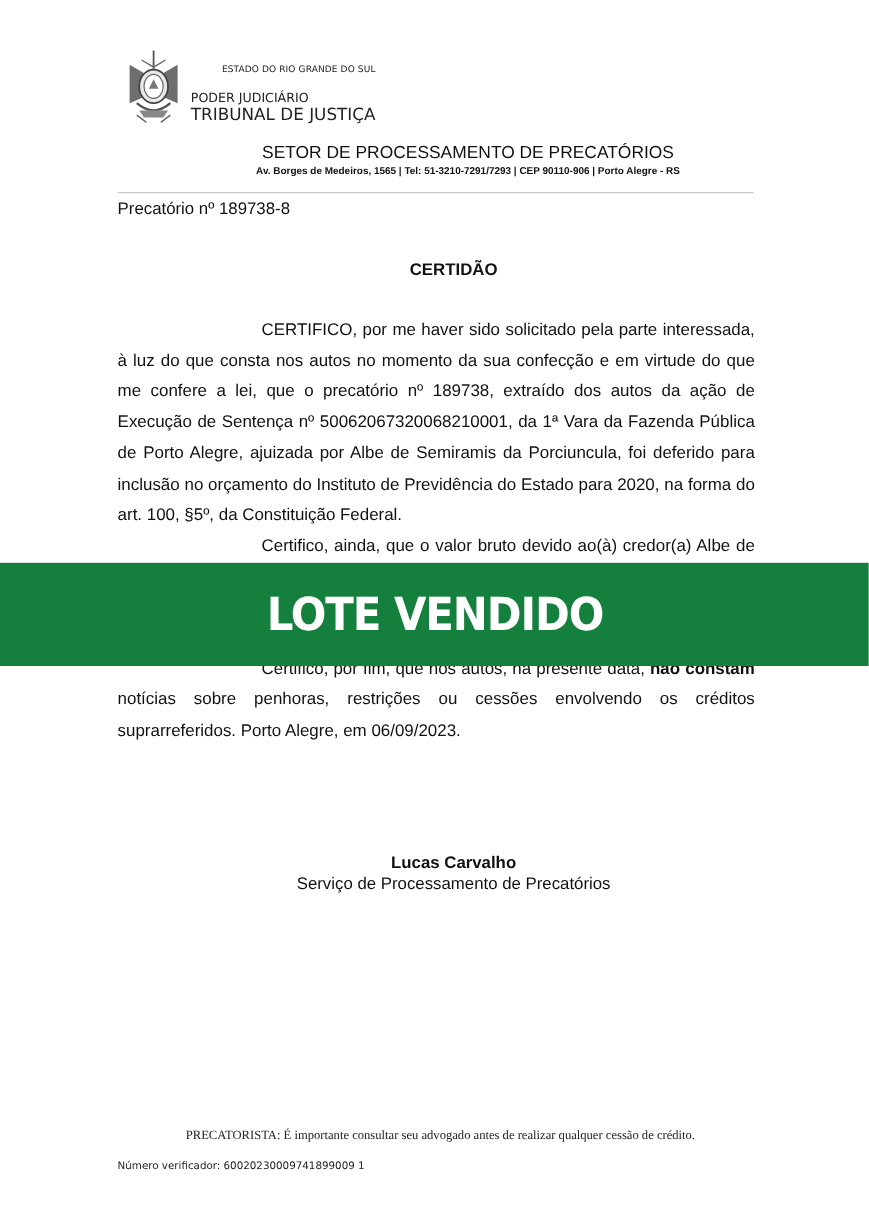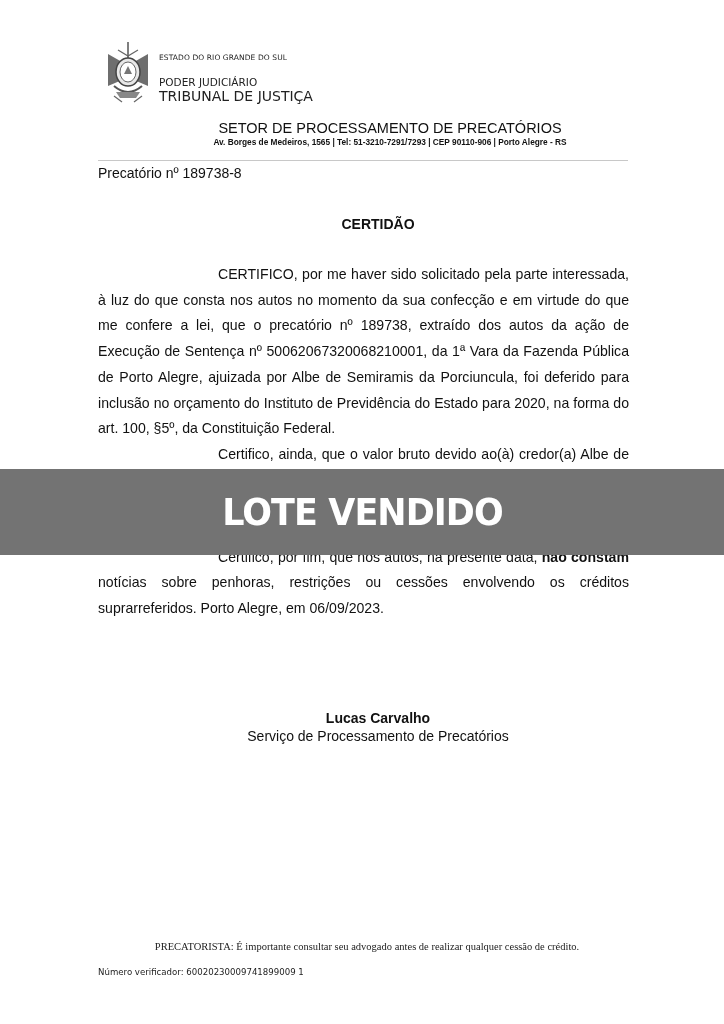--- a/index.html
+++ b/index.html
@@ -3,39 +3,39 @@
 <meta charset="utf-8">
 <style>
   html, body { margin: 0; padding: 0; }
   body {
     width: 724px; height: 1024px; background: #ffffff; position: relative; overflow: hidden;
     font-family: "Liberation Sans", sans-serif; color: #111;
   }
   .letterhead { position: absolute; left: 102px; top: 40px; width: 260px; height: 66px; }
   .crest { position: absolute; left: 0; top: 0; width: 52px; height: 64px; }
   .lh-text { position: absolute; left: 57px; top: 13px; font-family: "DejaVu Sans", sans-serif; color: #222; }
-  .lh-state { font-size: 7.5px; line-height: 10px; letter-spacing: 0.1px; }
+  .lh-state { font-size: 7.5px; line-height: 10px; letter-spacing: 0.1px; text-align: right; }
   .lh-power { font-size: 10.5px; line-height: 15px; margin-top: 12px; }
   .lh-court { font-size: 14px; line-height: 13px; }
 
   .sector { position: absolute; left: 0; width: 724px; top: 119px; text-align: center; }
   .sector-title { font-weight: normal; font-size: 14.5px; line-height: 18px; margin-left: 56px; }
   .sector-address { font-weight: bold; font-size: 8.3px; line-height: 11px; margin-left: 56px; }
 
   .rule { position: absolute; left: 98px; top: 160px; width: 530px; height: 1px; background: #c8c8c8; }
 
   .prec-number { position: absolute; left: 98px; top: 165px; font-weight: normal; font-size: 14px; text-align: center; }
   .cert-title { position: absolute; left: 0; width: 756px; top: 216px; text-align: center; font-weight: bold; font-size: 14px; }
 
   .body-text { position: absolute; left: 98px; width: 531px; top: 262px; font-size: 14.1px; line-height: 25.7px; text-align: justify; }
   .body-text p { margin: 0; text-indent: 120px; }
   .blur { color: #444; filter: blur(1.2px); }
 
   .banner {
-    position: absolute; left: 0; top: 469px; width: 724px; height: 86px; background: #737373;
+    position: absolute; left: 0; top: 469px; width: 724px; height: 86px; background: #15803d;
     display: flex; align-items: center; justify-content: center;
   }
   .banner-text { color: #ffffff; font-family: "DejaVu Sans", sans-serif; font-weight: bold; font-size: 38px; letter-spacing: -1px; transform: scaleX(0.92); }
 
   .signature { position: absolute; left: 0; width: 756px; top: 709px; text-align: center; }
   .sig-name { font-weight: bold; font-size: 14px; line-height: 18px; }
   .sig-role { font-size: 14px; line-height: 18px; }
 
   .footer-note { position: absolute; left: 0; width: 734px; top: 941px; text-align: center; font-family: "Liberation Serif", serif; font-size: 10.5px; color: #222; }
   .verifier { position: absolute; left: 98px; top: 967px; font-family: "DejaVu Sans", sans-serif; font-size: 8.6px; color: #222; }

